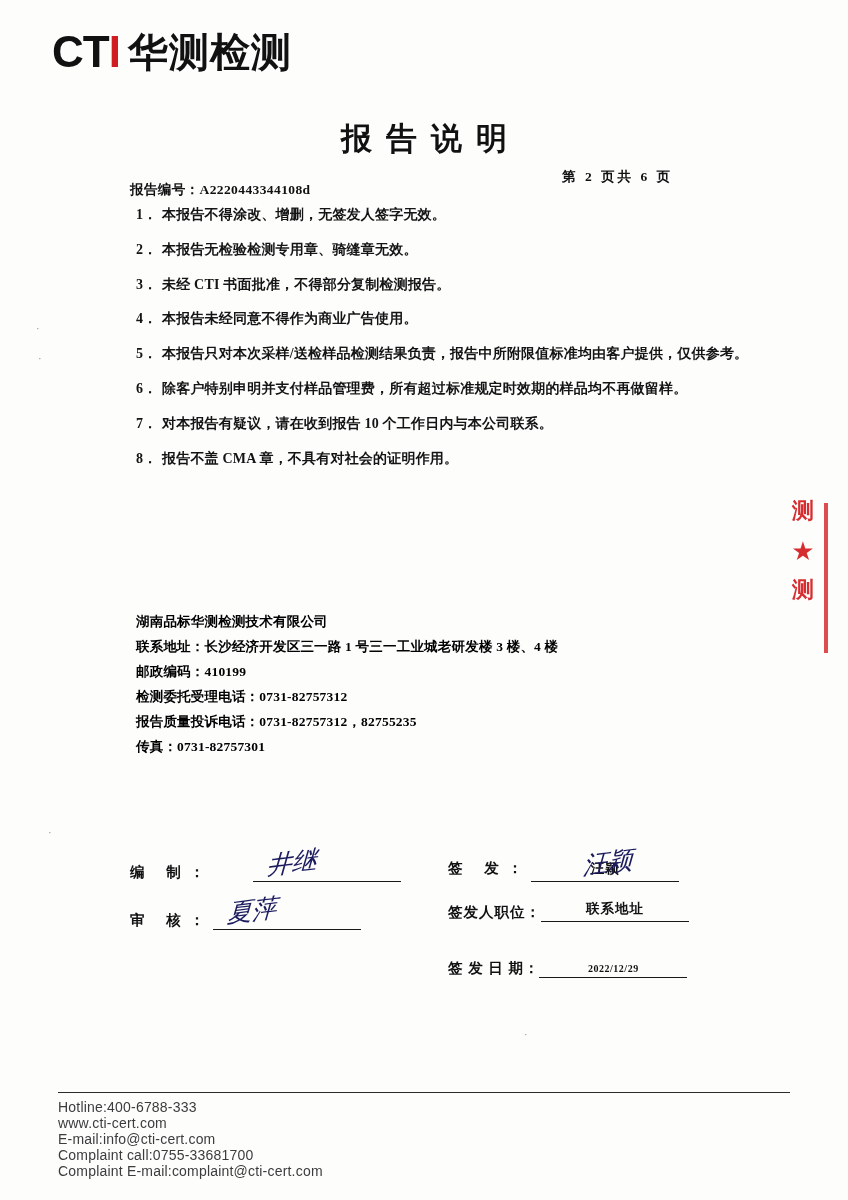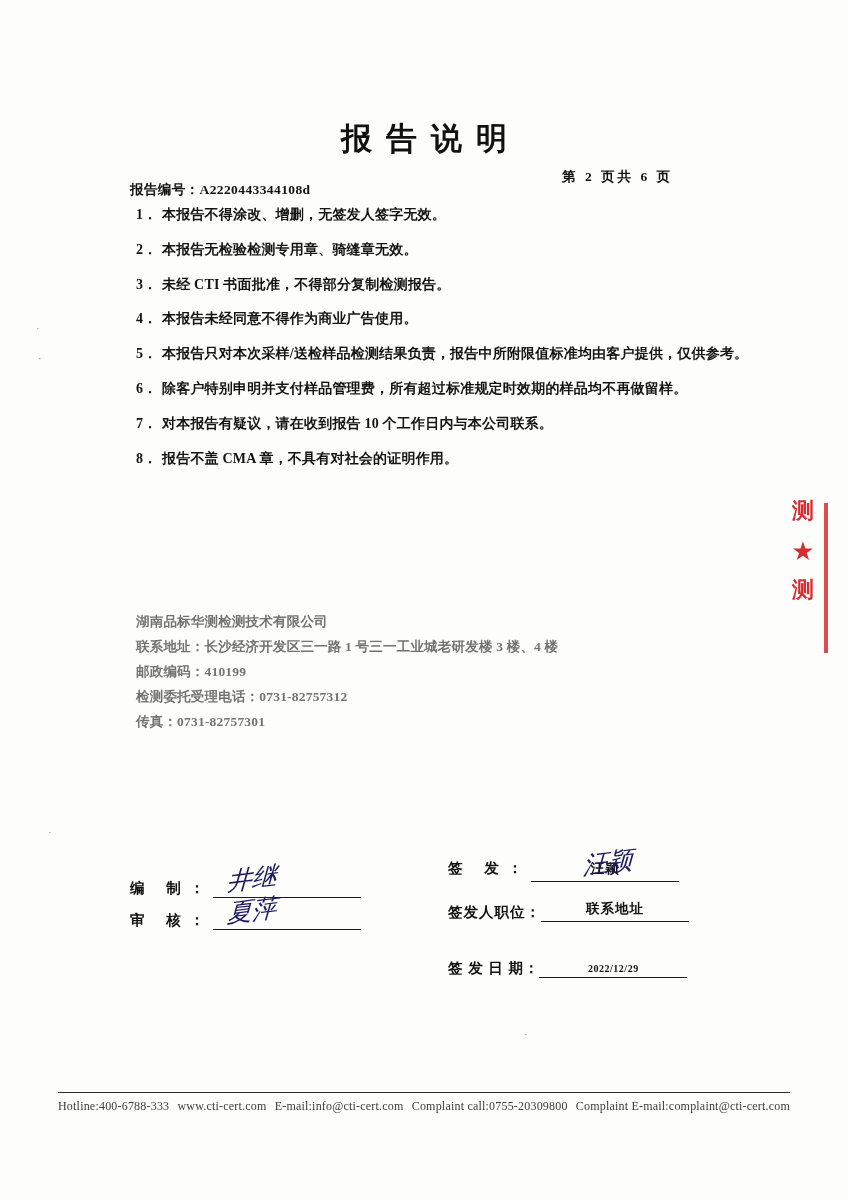--- a/index.html
+++ b/index.html
@@ -143,21 +143,21 @@
   }
 
   
   .company {
     position: absolute;
     left: 136px;
     top: 610px;
     font-size: 13.5px;
     font-weight: bold;
     line-height: 1.85;
-    color: #737373;
+    color: #000000;
     letter-spacing: 0.2px;
   }
 
   
   .sig-area {
     position: absolute;
     left: 130px;
     top: 855px;
     width: 600px;
     height: 140px;
@@ -197,21 +197,21 @@
     width: 100%;
     text-align: center;
     font-size: 13.5px;
     font-weight: bold;
     color: #111;
     letter-spacing: 1px;
   }
   .sig-value.small { font-size: 10px; letter-spacing: 0.5px; }
 
   
-  #row-compile { left: 0; top: 16px; }
+  #row-compile { left: 0; top: 0; gap: 40px; }
   #row-review  { left: 0; top: 48px; }
   #row-issue      { left: 318px; top: 0; align-items: center; }
   #row-issue-post { left: 318px; top: 40px; }
   #row-issue-date { left: 318px; top: 96px; }
 
   .line-w-left  { width: 148px; }
   .line-w-right { width: 148px; }
 
   
   .mark {
@@ -229,32 +229,37 @@
     height: 1px;
     background: #2b2b2b;
   }
   .footer {
     position: absolute;
     left: 58px;
     top: 1099px;
     width: 732px;
     display: flex;
     justify-content: space-between;
-    font-family: Liberation Serif, serif;
-    font-size: 12px;
+    font-family: Liberation Sans, sans-serif;
+    font-size: 14px;
     color: #3c3c3c;
     letter-spacing: 0.2px;
+    flex-direction: column;
   }
   .footer span { white-space: nowrap; }
 </style>
 </head>
 <body>
 
 <div class="page">
 
+  <div class="logo-block">
+    <div class="logo-cti">CT<span class="red-i">I</span></div>
+    <div class="logo-cn">华测检测</div>
+  </div>
 
   <div class="doc-title">报告说明</div>
 
   <div class="meta-row">
     <div class="meta-no">
       <span>报告编号：</span><span>A2220443344108d</span>
     </div>
     <div class="meta-page">第 2 页共 6 页</div>
   </div>
 
@@ -303,20 +308,21 @@
   <div class="mark" style="left:36px; top:322px;">·</div>
   <div class="mark" style="left:38px; top:352px;">·</div>
   <div class="mark" style="left:48px; top:826px;">·</div>
   <div class="mark" style="left:524px; top:1028px;">·</div>
 
   <div class="company">
     <div>湖南品标华测检测技术有限公司</div>
     <div>联系地址：长沙经济开发区三一路 1 号三一工业城老研发楼 3 楼、4 楼</div>
     <div>邮政编码：410199</div>
     <div>检测委托受理电话：0731-82757312</div>
+    <div>报告质量投诉电话：0731-82757312，82755235</div>
     <div>传真：0731-82757301</div>
   </div>
 
   <div class="sig-area">
 
     <div class="sig-row" id="row-compile">
       <div class="sig-label">编 制：</div>
       <div class="sig-line line-w-left">
         <span class="sig-hand">井继</span>
       </div>
@@ -351,17 +357,17 @@
       </div>
     </div>
 
   </div>
 
   <div class="footer-rule"></div>
   <div class="footer">
     <span>Hotline:400-6788-333</span>
     <span>www.cti-cert.com</span>
     <span>E-mail:info@cti-cert.com</span>
-    <span>Complaint call:0755-20309800</span>
+    <span>Complaint call:0755-33681700</span>
     <span>Complaint E-mail:complaint@cti-cert.com</span>
   </div>
 
 </div>
 
 </body></html>

